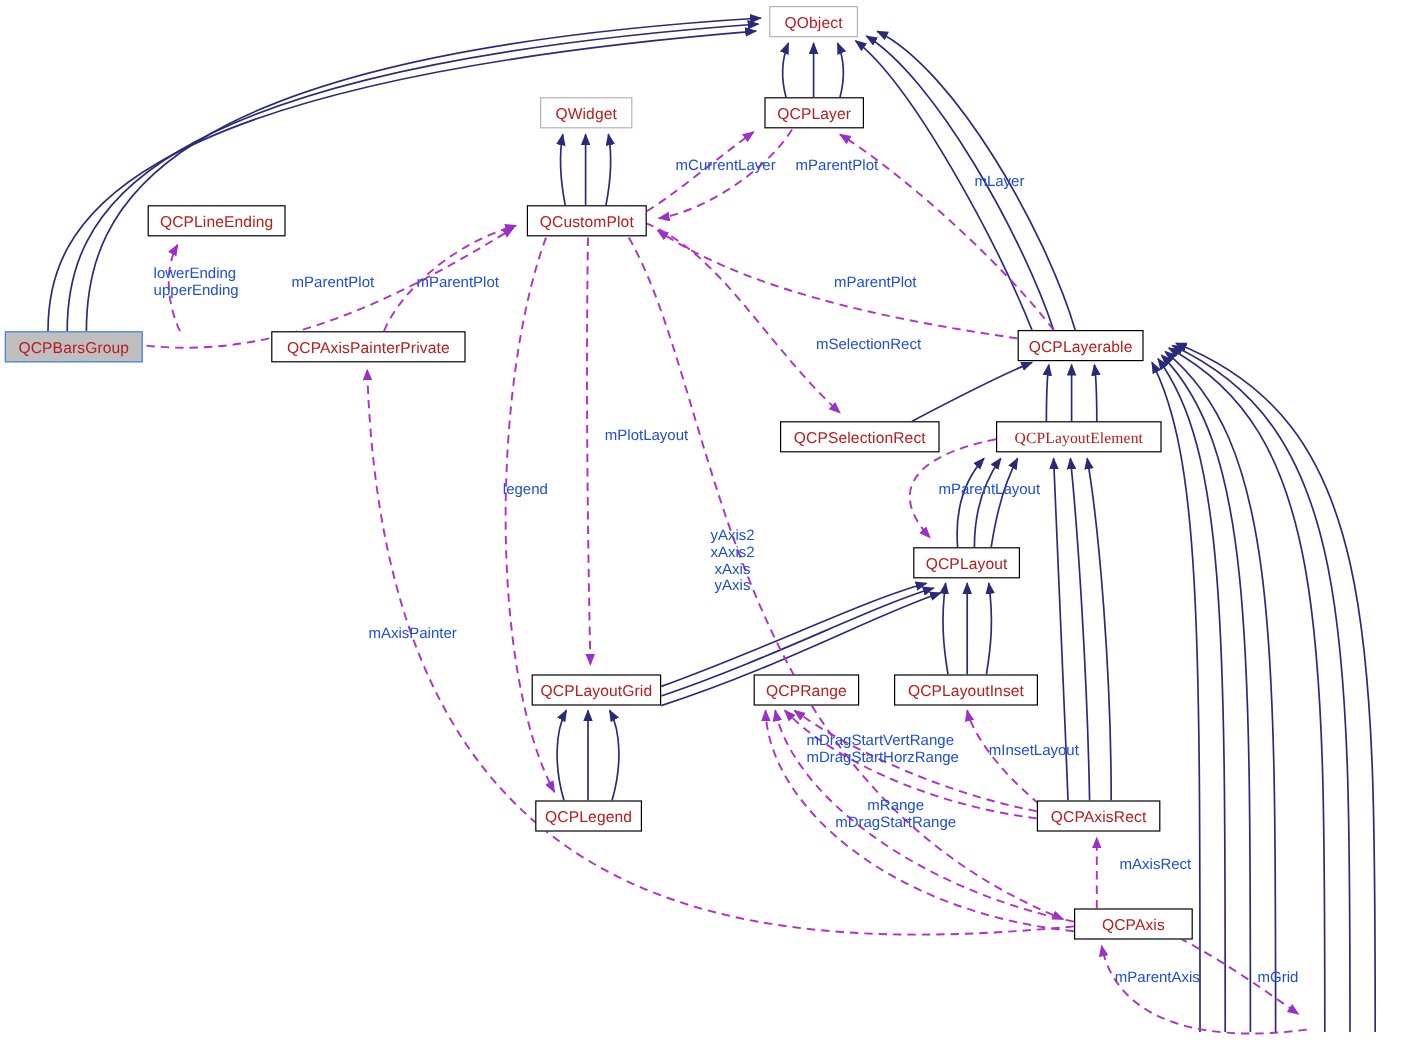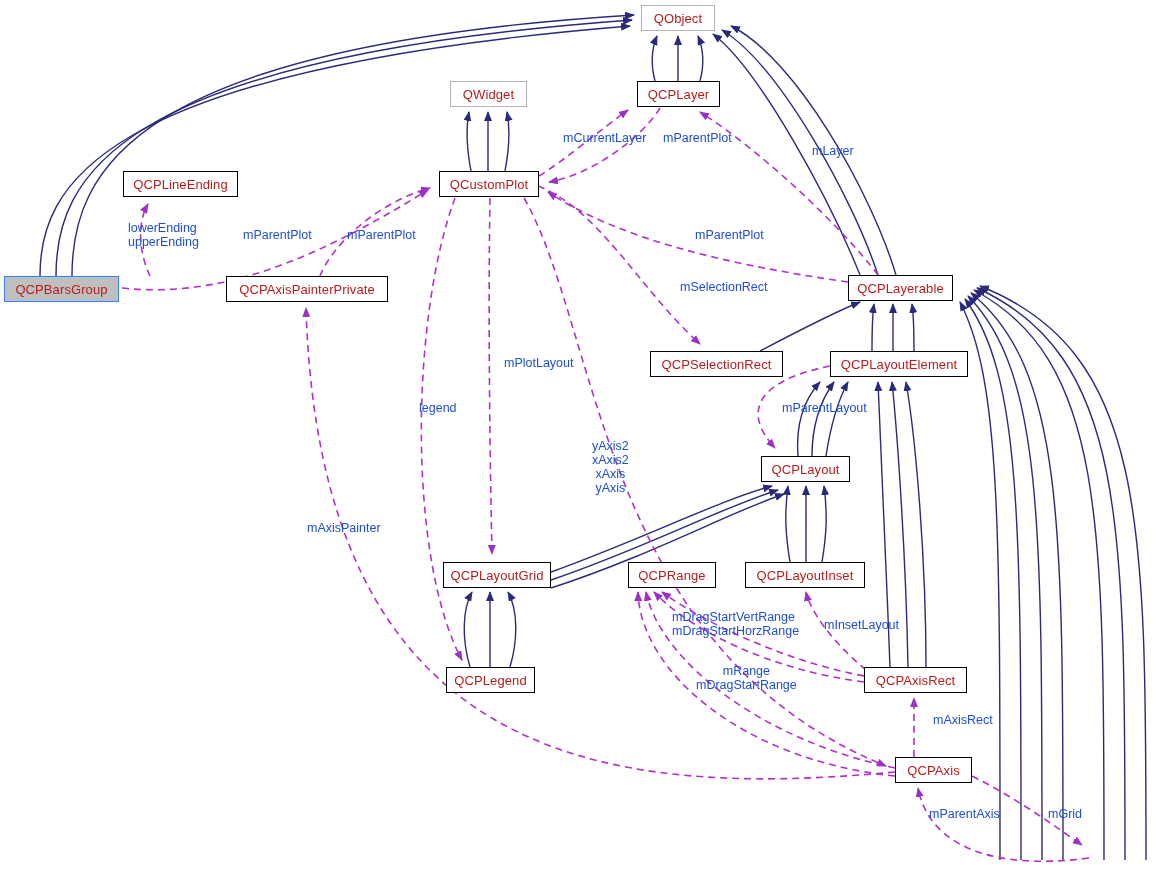--- a/index.html
+++ b/index.html
@@ -199,21 +199,21 @@
   </div>
 
   <div class="node" style="left:848px; top:275px; width:105px; height:26px;">
     <span>QCPLayerable</span>
   </div>
 
   <div class="node" style="left:650px; top:351px; width:133px; height:26px;">
     <span>QCPSelectionRect</span>
   </div>
 
-  <div class="node" style="left:830px; top:351px; width:138px; height:26px;">
+  <div class="node" style="left:830px; top:351px; width:138px; height:26px;font-family:Liberation Serif, serif;">
     <span>QCPLayoutElement</span>
   </div>
 
   <div class="node" style="left:761px; top:456px; width:89px; height:26px;">
     <span>QCPLayout</span>
   </div>
 
   <div class="node" style="left:443px; top:562px; width:108px; height:26px;">
     <span>QCPLayoutGrid</span>
   </div>
@@ -227,21 +227,21 @@
   </div>
 
   <div class="node" style="left:446px; top:667px; width:89px; height:26px;">
     <span>QCPLegend</span>
   </div>
 
   <div class="node" style="left:864px; top:667px; width:103px; height:26px;">
     <span>QCPAxisRect</span>
   </div>
 
-  <div class="node" style="left:895px; top:757px; width:77px; height:26px;">
+  <div class="node" style="left:895px; top:757px; width:99px; height:26px;">
     <span>QCPAxis</span>
   </div>
 
   <div class="node" style="left:1089px; top:846px; width:76px; height:26px;margin-top:40px;">
     <span>QCPGrid</span>
   </div>
 
   <div class="edge-label" style="left:563px; top:131px;">mCurrentLayer</div>
 
   <div class="edge-label" style="left:663px; top:131px;">mParentPlot</div>

